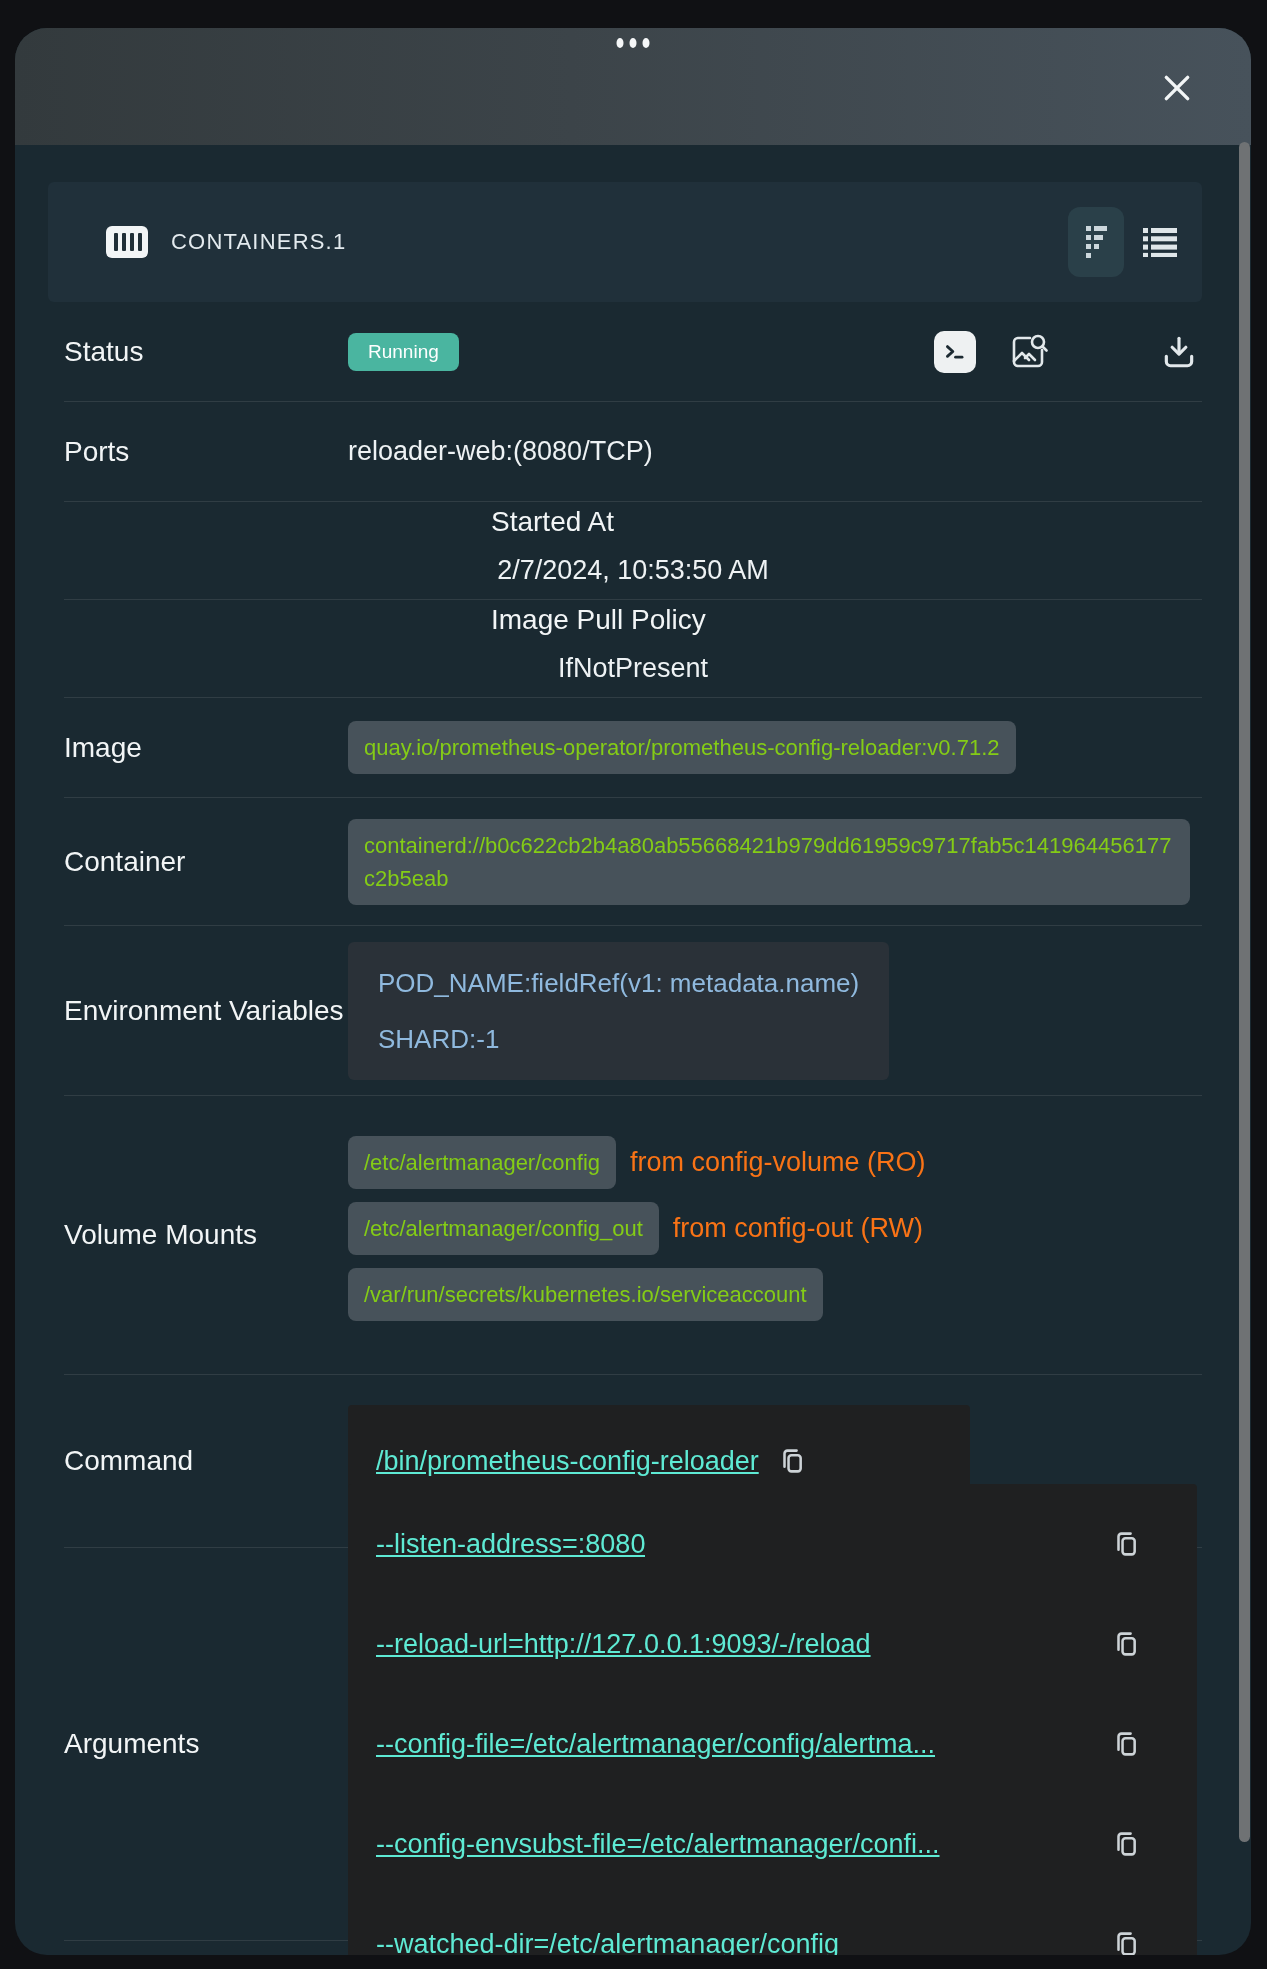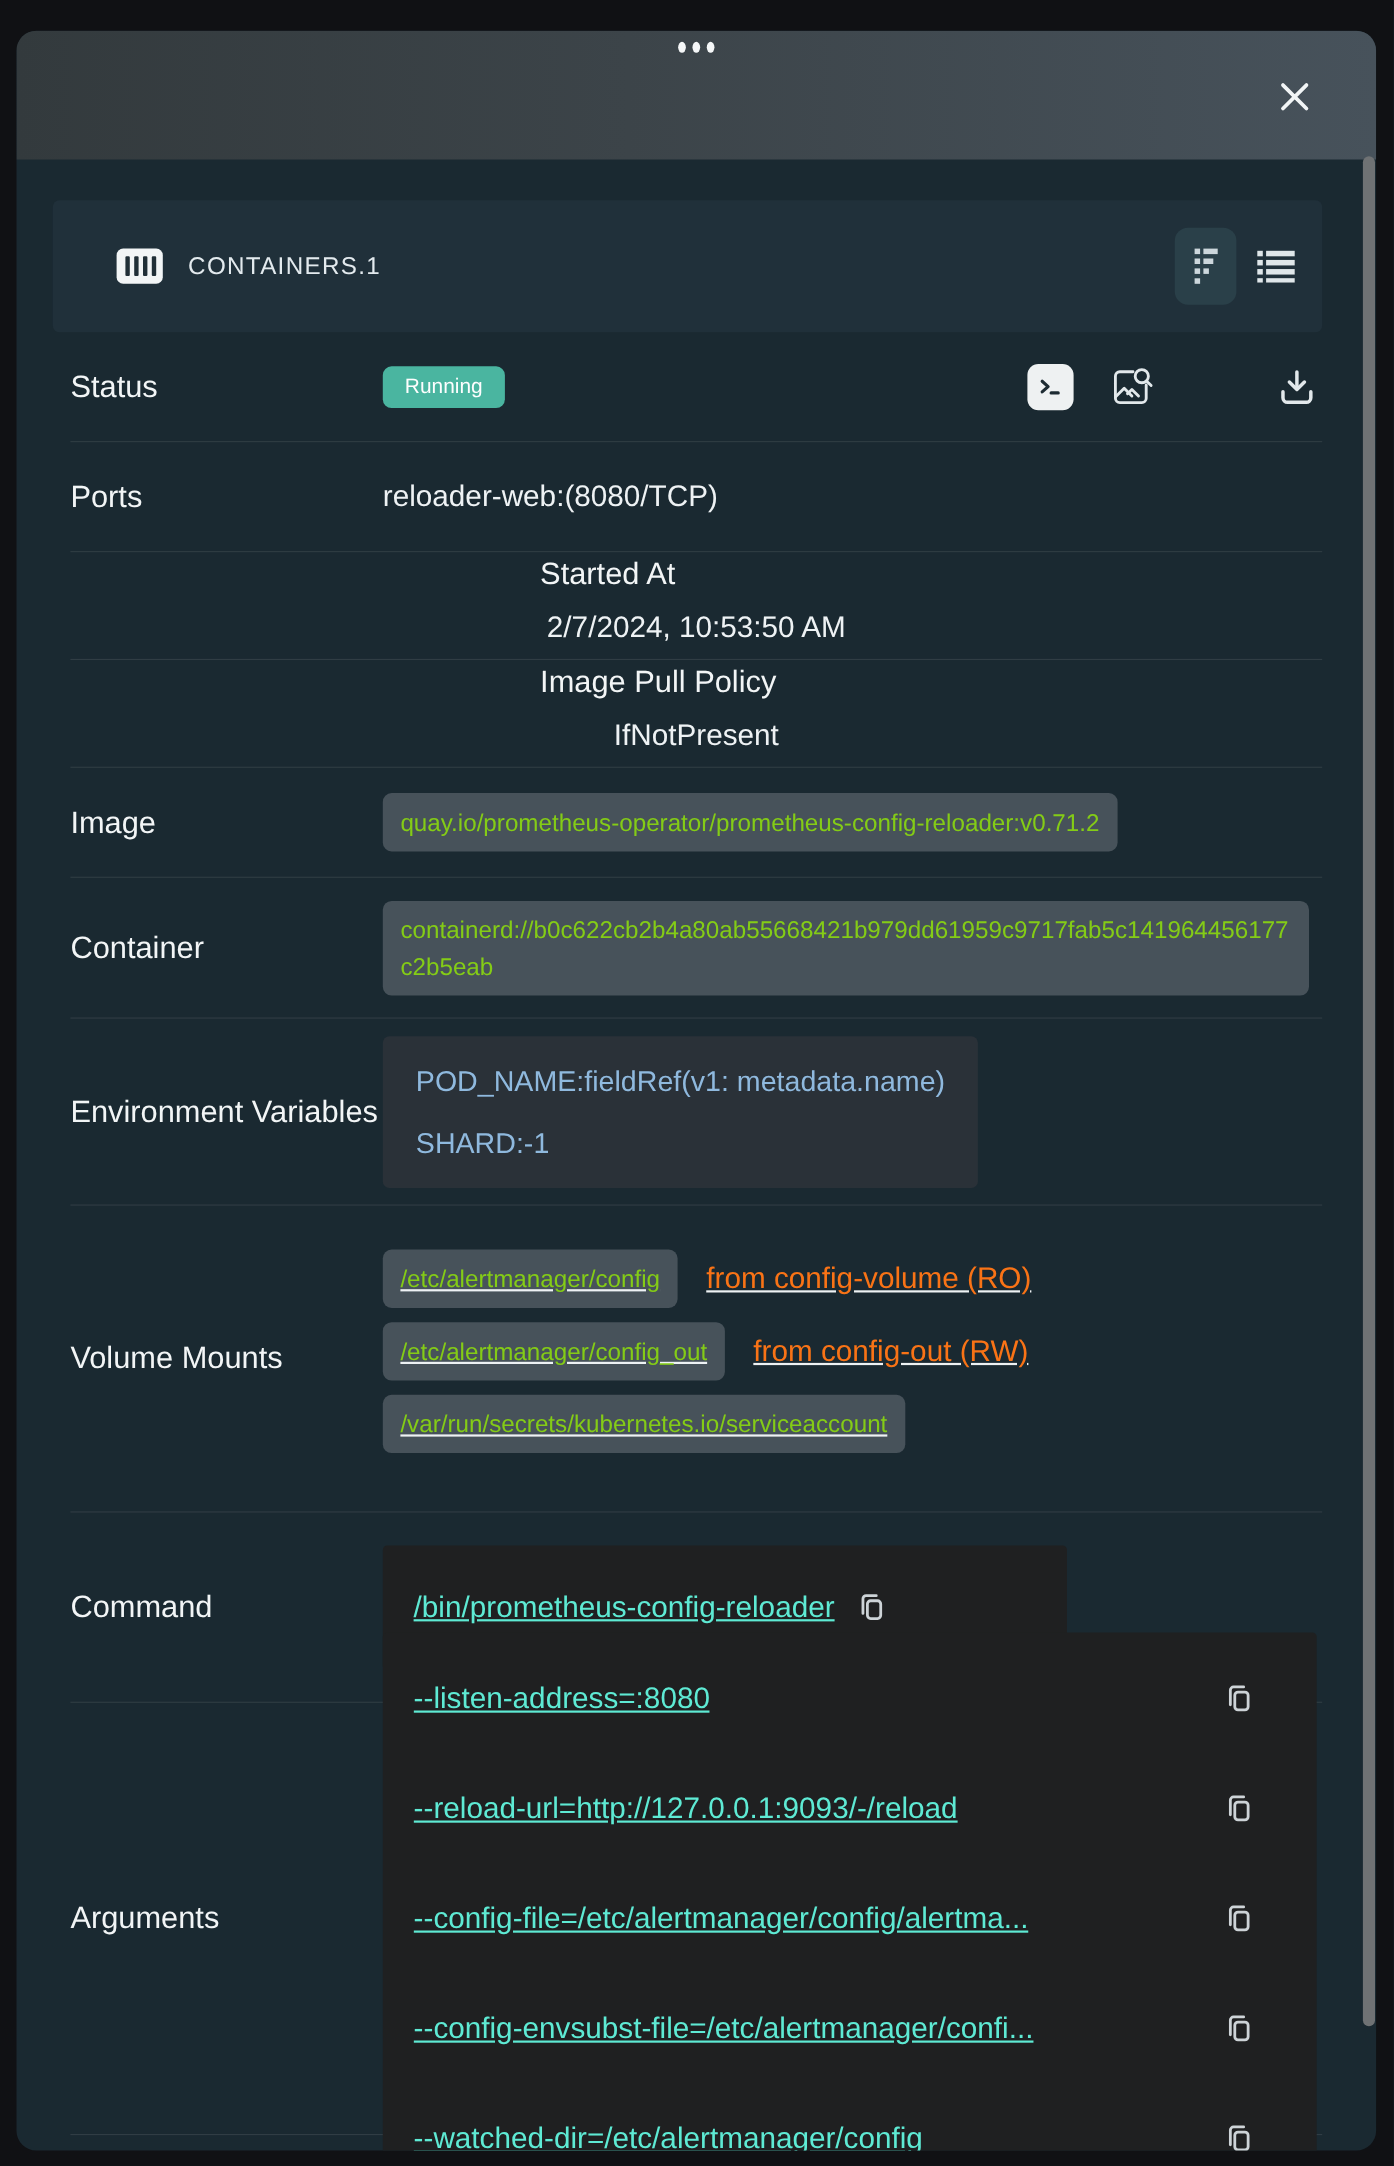--- a/index.html
+++ b/index.html
@@ -2,21 +2,21 @@
 <html><head>
 <meta charset="utf-8">
 <style>
   html,body{margin:0;padding:0;}
   body{
     width:1267px;height:1969px;background:#101114;position:relative;overflow:hidden;
     font-family:"Liberation Sans",sans-serif;
   }
   .modal{
     position:absolute;left:15px;top:28px;width:1236px;height:1927px;
-    background:#1a2931;border-radius:18px;overflow:hidden;
+    background:#1a2931;border-radius:32px;overflow:hidden;
   }
   .modal-header{
     position:relative;height:117px;
     background:linear-gradient(90deg,#333a3d 0%,#3c4449 45%,#47525b 100%);
   }
   .drag-dots{position:absolute;top:6px;left:50%;transform:translateX(-50%);display:flex;gap:6px;padding:4px;cursor:grab;}
   .drag-dots i{width:7px;height:10px;border-radius:50%;background:#f5f7f8;display:block;}
   .close-btn{position:absolute;top:38px;right:52px;width:44px;height:44px;border:none;background:transparent;
     display:flex;align-items:center;justify-content:center;padding:0;cursor:pointer;}
   .section-band{
@@ -38,21 +38,21 @@
   .status-actions{margin-left:auto;display:flex;align-items:center;margin-right:4px;}
   .term-btn{width:42px;height:42px;border-radius:10px;background:#eef1f2;border:none;padding:0;
     display:flex;align-items:center;justify-content:center;cursor:pointer;}
   .icon-btn{background:transparent;border:none;padding:0;margin-left:32px;display:flex;cursor:pointer;}
   .icon-btn.dl{margin-left:112px;}
   .chip{background:#47525a;border-radius:8px;padding:10px 16px;font-size:22px;color:#84cc16;line-height:1.5;}
   .chip.wrap{max-width:810px;word-break:break-all;}
   .env-box{background:#2a3138;border-radius:6px;padding:28px 30px;font-size:26px;color:#8fb9de;line-height:1;min-width:460px;}
   .env-line + .env-line{margin-top:30px;}
   .vm{display:flex;flex-direction:column;align-items:flex-start;}
-  .vm-line{display:flex;align-items:center;gap:26px;margin-bottom:13px;text-decoration:underline;}
+  .vm-line{display:flex;align-items:center;gap:14px;margin-bottom:13px;}
   .vm-source{font-size:27px;color:#f97316;white-space:nowrap;}
   .vm-last{margin-top:10px;font-size:27px;color:#eef2f4;}
   .code-box{background:#1f2021;border-radius:4px;color:#5eead4;text-decoration:underline;}
   .cmd-box{width:622px;height:113px;box-sizing:border-box;padding:0 28px;display:flex;align-items:center;font-size:27px;}
   .copy-btn{background:transparent;border:none;padding:0;margin-left:18px;display:flex;cursor:pointer;}
   .args-box{width:849px;box-sizing:border-box;padding:32px 56px 32px 28px;display:flex;flex-direction:column;gap:43px;}
   .arg-line{display:flex;align-items:center;height:57px;font-size:27px;}
   .arg-text{white-space:nowrap;overflow:hidden;max-width:690px;}
   .arg-line .copy-btn{margin-left:auto;}
   .scroll-thumb{position:absolute;top:114px;right:1px;width:11px;height:1700px;background:#6f7274;border-radius:6px;cursor:pointer;}

